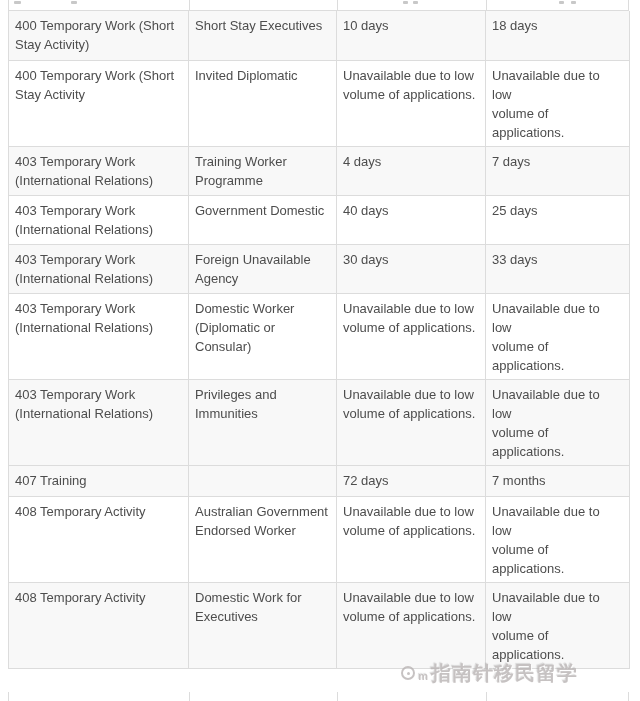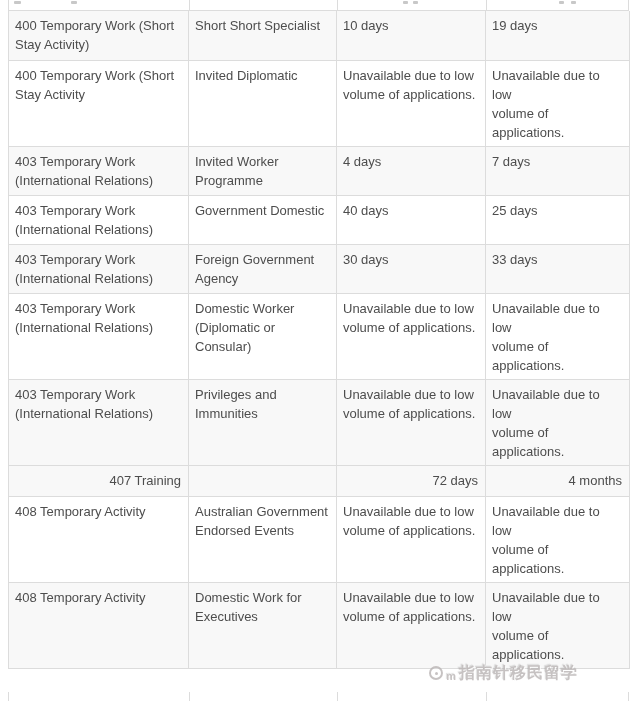--- a/index.html
+++ b/index.html
@@ -36,40 +36,40 @@
     color:var(--text);font-size:13px;line-height:19px;
   }
   .tbl td{
     border-right:1px solid var(--border);
     border-bottom:1px solid var(--border);
     vertical-align:top;padding:5px 7px 4px 6px;
     white-space:pre-line;overflow:hidden;
   }
   tr.stripe td{background:var(--stripe);}
   tr.row-double td{height:49px;}
-  tr.row-single td{height:31px;text-align:right;}
+  tr.row-single td{height:31px;}
 
   
   .watermark{
     position:absolute;top:659px;right:10px;height:28px;
     display:flex;align-items:center;gap:3px;
     color:var(--wm);opacity:.8;pointer-events:none;
     text-shadow:1px 1px 0 #ffffff,-1px -1px 1px rgba(90,90,90,.25);
     font-weight:bold;
   }
   .wm-logo{
     width:14px;height:14px;border:2px solid currentColor;border-radius:50%;
     position:relative;display:inline-block;flex:0 0 auto;
   }
   .wm-logo::after{
     content:"";position:absolute;left:4px;top:4px;width:3px;height:3px;
     background:currentColor;border-radius:50%;
   }
   .wm-m{font-size:11px;letter-spacing:0;transform:translateY(3px);}
-  .wm-text{font-size:16px;letter-spacing:1px;
+  .wm-text{font-size:20px;letter-spacing:1px;
     font-family:Liberation Sans, sans-serif;}
 </style>
 </head>
 <body>
 
 <div class="page">
 
   <div class="strip-top">
     <span class="vdiv vd1"></span>
     <span class="vdiv vd2"></span>
@@ -86,52 +86,52 @@
     <colgroup>
       <col style="width:180px;">
       <col style="width:148px;">
       <col style="width:149px;">
       <col style="width:144px;">
     </colgroup>
     <tbody>
         <tr class="stripe row-double">
           <td>400 Temporary Work (Short
 Stay Activity)</td>
-          <td>Short Short Specialist</td>
+          <td>Short Stay Executives</td>
           <td>10 days</td>
-          <td>19 days</td>
+          <td>18 days</td>
         </tr>
         <tr class="row-double">
           <td>400 Temporary Work (Short
 Stay Activity</td>
           <td>Invited Diplomatic</td>
           <td>Unavailable due to low
 volume of applications.</td>
           <td>Unavailable due to low
 volume of applications.</td>
         </tr>
         <tr class="stripe row-double">
           <td>403 Temporary Work
 (International Relations)</td>
-          <td>Invited Worker
+          <td>Training Worker
 Programme</td>
           <td>4 days</td>
           <td>7 days</td>
         </tr>
         <tr class="row-double">
           <td>403 Temporary Work
 (International Relations)</td>
           <td>Government Domestic</td>
           <td>40 days</td>
           <td>25 days</td>
         </tr>
         <tr class="stripe row-double">
           <td>403 Temporary Work
 (International Relations)</td>
-          <td>Foreign Government
+          <td>Foreign Unavailable
 Agency</td>
           <td>30 days</td>
           <td>33 days</td>
         </tr>
         <tr class="row-double">
           <td>403 Temporary Work
 (International Relations)</td>
           <td>Domestic Worker
 (Diplomatic or Consular)</td>
           <td>Unavailable due to low
@@ -146,26 +146,26 @@
 Immunities</td>
           <td>Unavailable due to low
 volume of applications.</td>
           <td>Unavailable due to low
 volume of applications.</td>
         </tr>
         <tr class="stripe row-single">
           <td>407 Training</td>
           <td></td>
           <td>72 days</td>
-          <td>4 months</td>
+          <td>7 months</td>
         </tr>
         <tr class="row-double">
           <td>408 Temporary Activity</td>
           <td>Australian Government
-Endorsed Events</td>
+Endorsed Worker</td>
           <td>Unavailable due to low
 volume of applications.</td>
           <td>Unavailable due to low
 volume of applications.</td>
         </tr>
         <tr class="stripe row-double">
           <td>408 Temporary Activity</td>
           <td>Domestic Work for
 Executives</td>
           <td>Unavailable due to low

